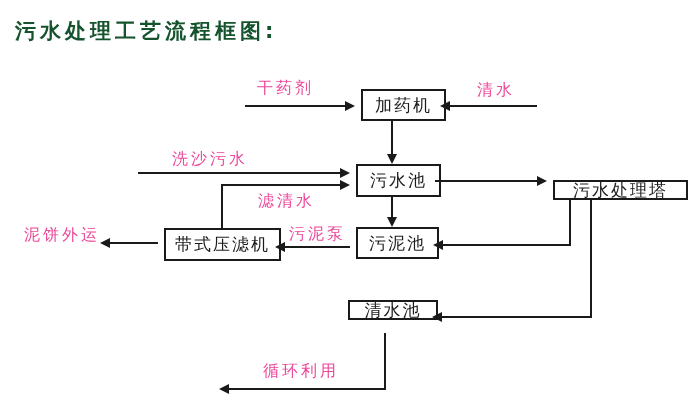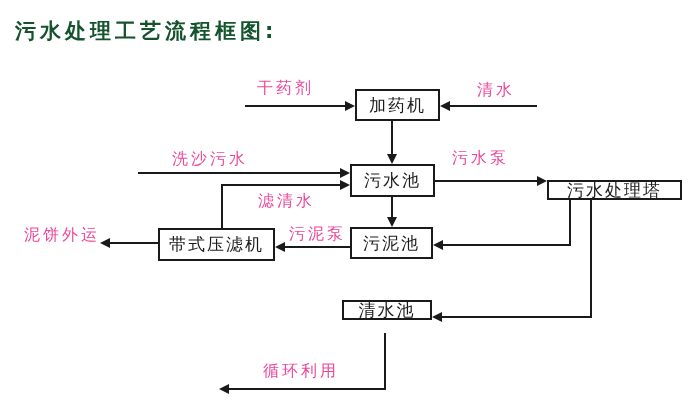--- a/index.html
+++ b/index.html
@@ -26,20 +26,21 @@
     position: absolute;
     box-sizing: border-box;
     border: 2px solid #1a1a1a;
     background: #ffffff;
     display: flex;
     align-items: center;
     justify-content: center;
     font-size: 17px;
     letter-spacing: 2px;
     white-space: nowrap;
+    margin-left: 6px;
   }
   .hline, .vline { position: absolute; background: #1a1a1a; }
   .hline { height: 2px; }
   .vline { width: 2px; }
   .arrow { position: absolute; width: 0; height: 0; }
   .arrow.right { border-top: 5px solid transparent; border-bottom: 5px solid transparent; border-left: 10px solid #1a1a1a; }
   .arrow.left  { border-top: 5px solid transparent; border-bottom: 5px solid transparent; border-right: 10px solid #1a1a1a; }
   .arrow.down  { border-left: 5px solid transparent; border-right: 5px solid transparent; border-top: 10px solid #1a1a1a; }
   .flow-label {
     position: absolute;
@@ -78,21 +79,20 @@
   <div class="arrow right" style="left:340px; top:168px;"></div>
   <div class="flow-label" style="left:172px; top:149px;">洗沙污水</div>
 
   <div class="vline" style="left:221px; top:185px; height:43px;"></div>
   <div class="hline" style="left:221px; top:184px; width:120px;"></div>
   <div class="arrow right" style="left:340px; top:180px;"></div>
   <div class="flow-label" style="left:258px; top:191px;">滤清水</div>
 
   <div class="hline" style="left:435px; top:180px; width:102px;"></div>
   <div class="arrow right" style="left:537px; top:176px;"></div>
-  <div class="flow-label" style="left:452px; top:148px;">污水泵</div>
 
   <div class="vline" style="left:391px; top:197px; height:20px;"></div>
   <div class="arrow down" style="left:387px; top:217px;"></div>
 
   <div class="vline" style="left:569px; top:198px; height:48px;"></div>
   <div class="hline" style="left:443px; top:244px; width:128px;"></div>
   <div class="arrow left" style="left:433px; top:240px;"></div>
 
   <div class="hline" style="left:285px; top:246px; width:65px;"></div>
   <div class="arrow left" style="left:275px; top:242px;"></div>

